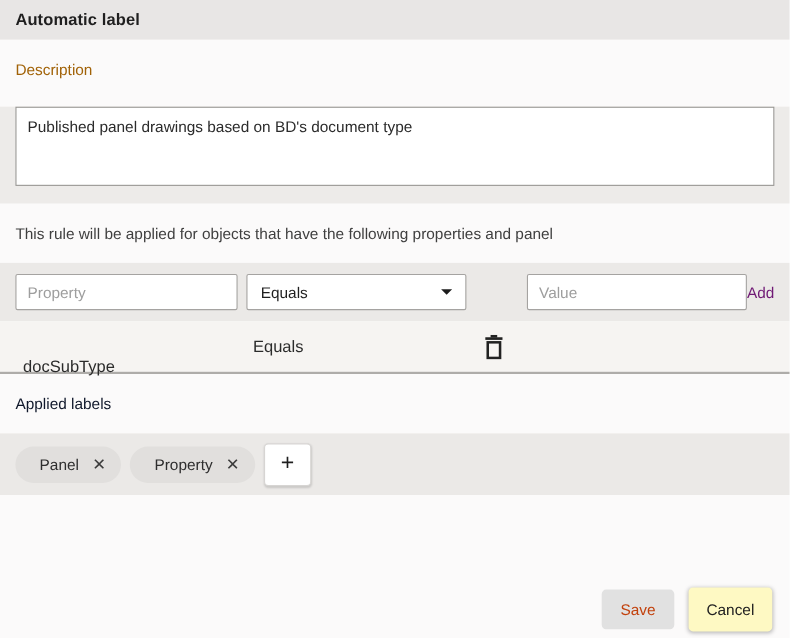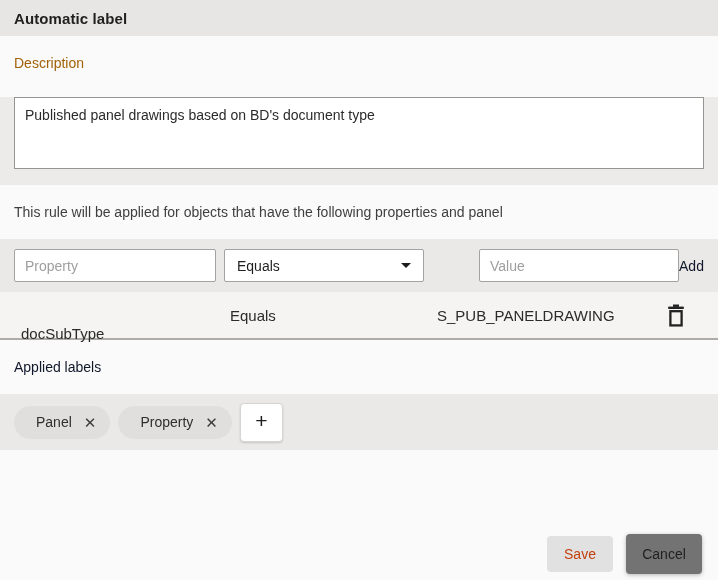--- a/index.html
+++ b/index.html
@@ -32,21 +32,21 @@
   .cond-input::placeholder{color:#9e9e9e;opacity:1;}
   .prop-input{width:202px;margin-right:8px;}
   .val-input{width:200px;margin-left:48px;}
   .fake-select{
     box-sizing:border-box;width:200px;height:33px;background:#fff;border:1px solid #a5a3a1;border-radius:2px;
     margin-right:7px;display:flex;align-items:center;justify-content:space-between;
     padding:0 12px;font-size:14px;color:#1f1f1f;cursor:pointer;
   }
   .caret{width:0;height:0;border-left:5px solid transparent;border-right:5px solid transparent;border-top:5px solid #1c1c1c;}
   .add-btn{
-    flex:1;text-align:center;font-size:14px;color:#0f172a;background:none;border:none;
+    flex:1;text-align:center;font-size:14px;color:#701a75;background:none;border:none;
     font-family:"Liberation Sans",sans-serif;cursor:default;padding:0;
   }
   
   .cond-row{
     box-sizing:border-box;height:48px;background:#f6f4f2;border-bottom:2px solid #aeaca9;
     display:flex;align-items:center;font-size:15px;color:#2b2b2b;
   }
   .cell-prop{width:209px;padding-left:21px;margin-top:36px;}
   .cell-op{width:207px;}
   .cell-val{flex:1;}
@@ -70,21 +70,21 @@
   }
   
   .footer{position:relative;height:137px;}
   .btn{font-family:"Liberation Sans",sans-serif;font-size:14px;font-weight:500;border-radius:4px;cursor:pointer;}
   .save-btn{
     position:absolute;right:105px;bottom:15px;width:66px;height:36px;
     background:#e1e1e1;border:none;color:#c2410c;
   }
   .cancel-btn{
     position:absolute;right:16px;bottom:13px;width:76px;height:40px;
-    background:#737373;border:none;color:#212121;box-shadow:0 1px 4px rgba(0,0,0,.28);
+    background:#fef9c3;border:none;color:#212121;box-shadow:0 1px 4px rgba(0,0,0,.28);
   }
 </style>
 </head>
 <body>
 
 <div class="dialog">
 
   <div class="dlg-header">
     <span class="dlg-title">Automatic label</span>
   </div>
@@ -107,21 +107,20 @@
       <span>Equals</span>
       <span class="caret"></span>
     </div>
     <input class="cond-input val-input" type="text" placeholder="Value" style="">
     <button class="add-btn">Add</button>
   </div>
 
   <div class="cond-row">
     <span class="cell-prop">docSubType</span>
     <span class="cell-op">Equals</span>
-    <span class="cell-val">S_PUB_PANELDRAWING</span>
     <button class="trash-btn">
       <svg width="18" height="23" viewBox="0 0 18 23" aria-hidden="true">
         <rect x="6" y="0.5" width="6" height="2.4" fill="#222222"></rect>
         <rect x="1.2" y="2.6" width="15.6" height="2.4" fill="#222222"></rect>
         <rect x="3.4" y="7.2" width="11.2" height="14.2" fill="none" stroke="#222222" stroke-width="2.3"></rect>
       </svg>
     </button>
   </div>
 
   <div class="applied-row">

